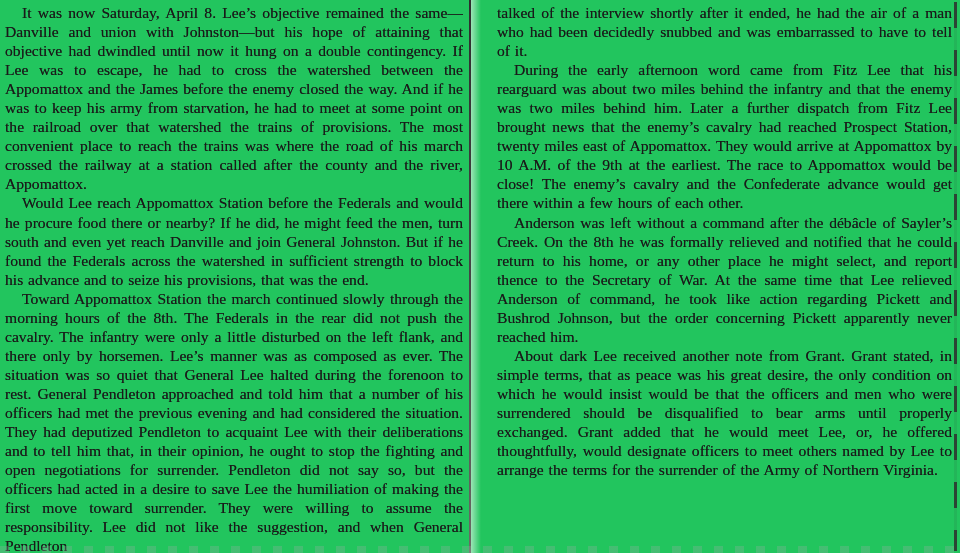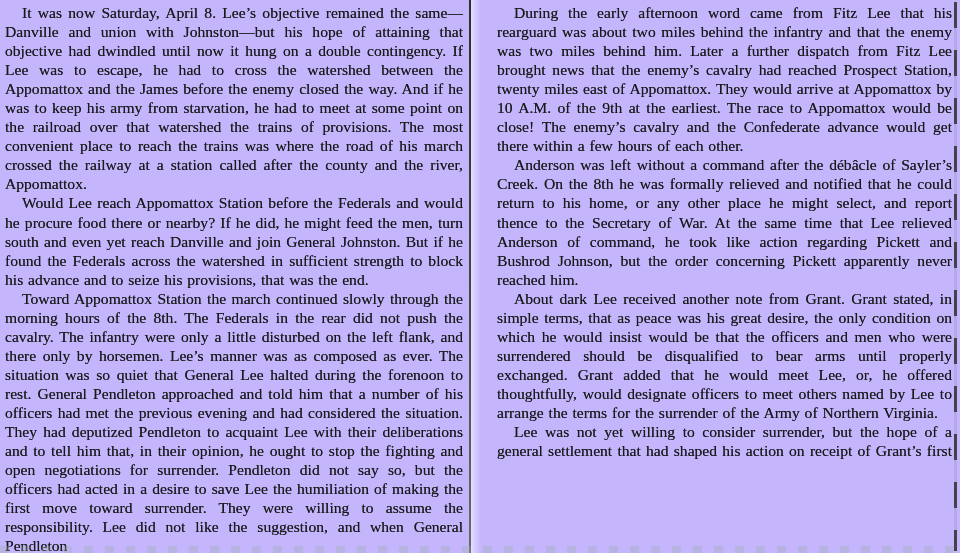--- a/index.html
+++ b/index.html
@@ -1,18 +1,18 @@
 <!DOCTYPE html>
 <html><head>
 <meta charset="utf-8">
 <style>
   html, body { margin:0; padding:0; background:#e9e8e4; }
   .page {
     position:relative; width:960px; height:553px;
-    background:#c4b5fd; overflow:hidden;
+    background:#22c55e; overflow:hidden;
     font-family:"Liberation Serif","DejaVu Serif",serif;
     color:#1a1a1a;
   }
   .col {
     position:absolute; top:0; height:550px; overflow:hidden;
     text-align:justify; font-size:15.6px; line-height:19.05px;
     text-shadow:0 0 0.6px rgba(26,26,26,0.75);
     word-spacing:0.06em;
   }
   .col-left  { left:5px;   width:458px; padding-top:3px; }
@@ -51,21 +51,21 @@
   <div class="col col-left">
       <p class="ind"><span>It was now Saturday, April 8. Lee’s objective remained the same—Danville and union with Johnston—but his hope of attaining that objective had dwindled until now it hung on a double contingency. If Lee was to escape, he had to cross the watershed between the Appomattox and the James before the enemy closed the way. And if he was to keep his army from starvation, he had to meet at some point on the railroad over that watershed the trains of provisions. The most convenient place to reach the trains was where the road of his march crossed the railway at a station called after the county and the river, Appomattox.</span></p>
       <p class="ind"><span>Would Lee reach Appomattox Station before the Federals and would he procure food there or nearby? If he did, he might feed the men, turn south and even yet reach Danville and join General Johnston. But if he found the Federals across the watershed in sufficient strength to block his advance and to seize his provisions, that was the end.</span></p>
       <p class="ind cut"><span>Toward Appomattox Station the march continued slowly through the morning hours of the 8th. The Federals in the rear did not push the cavalry. The infantry were only a little disturbed on the left flank, and there only by horsemen. Lee’s manner was as composed as ever. The situation was so quiet that General Lee halted during the forenoon to rest. General Pendleton approached and told him that a number of his officers had met the previous evening and had considered the situation. They had deputized Pendleton to acquaint Lee with their deliberations and to tell him that, in their opinion, he ought to stop the fighting and open negotiations for surrender. Pendleton did not say so, but the officers had acted in a desire to save Lee the humiliation of making the first move toward surrender. They were willing to assume the responsibility. Lee did not like the suggestion, and when General Pendleton</span></p>
     </div>
 
   <div class="divider"></div>
   <div class="gutter-light"></div>
 
   <div class="col col-right">
+      <p class="noind"><span>talked of the interview shortly after it ended, he had the air of a man who had been decidedly snubbed and was embarrassed to have to tell of it.</span></p>
       <p class="ind"><span>During the early afternoon word came from Fitz Lee that his rearguard was about two miles behind the infantry and that the enemy was two miles behind him. Later a further dispatch from Fitz Lee brought news that the enemy’s cavalry had reached Prospect Station, twenty miles east of Appomattox. They would arrive at Appomattox by 10 A.M. of the 9th at the earliest. The race to Appomattox would be close! The enemy’s cavalry and the Confederate advance would get there within a few hours of each other.</span></p>
       <p class="ind"><span>Anderson was left without a command after the </span><span class="it">débâcle</span><span> of Sayler’s Creek. On the 8th he was formally relieved and notified that he could return to his home, or any other place he might select, and report thence to the Secretary of War. At the same time that Lee relieved Anderson of command, he took like action regarding Pickett and Bushrod Johnson, but the order concerning Pickett apparently never reached him.</span></p>
       <p class="ind"><span>About dark Lee received another note from Grant. Grant stated, in simple terms, that as peace was his great desire, the only condition on which he would insist would be that the officers and men who were surrendered should be disqualified to bear arms until properly exchanged. Grant added that he would meet Lee, or, he offered thoughtfully, would designate officers to meet others named by Lee to arrange the terms for the surrender of the Army of Northern Virginia.</span></p>
-      <p class="ind cut"><span>Lee was not yet willing to consider surrender, but the hope of a general settlement that had shaped his action on receipt of Grant’s first</span></p>
     </div>
 
   <div class="edge-marks"></div>
   <div class="bottom-band"></div>
 </div>
 
 </body></html>

